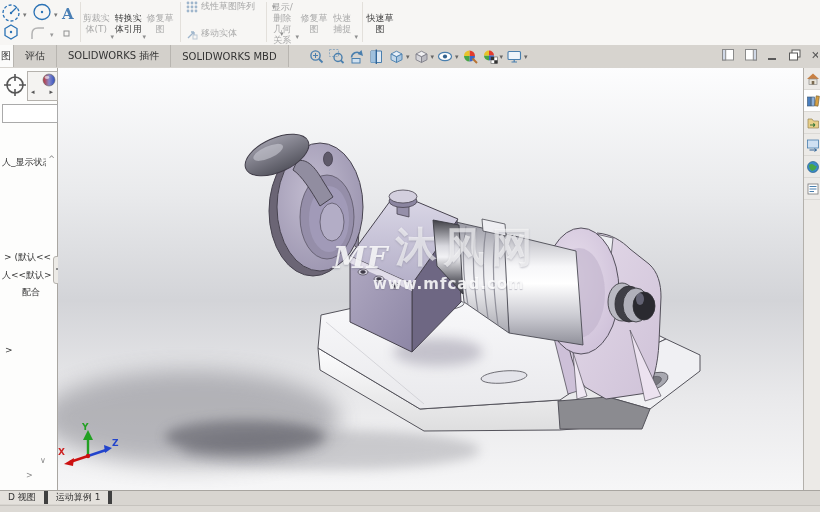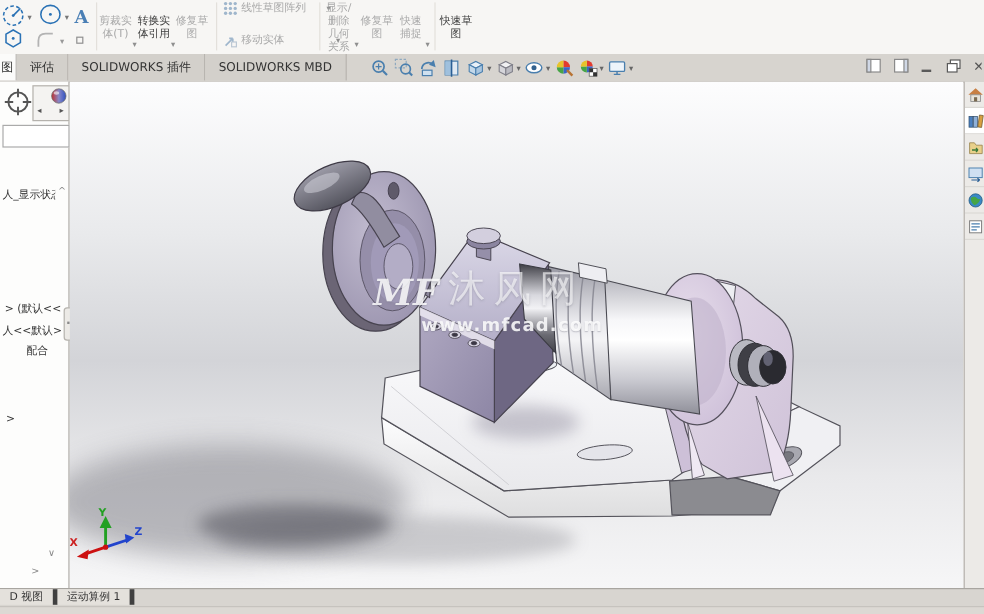--- a/index.html
+++ b/index.html
@@ -41,25 +41,25 @@
   #lp-search{position:absolute;left:2px;top:36px;width:50px;height:15px;border:1px solid #aaa;background:#fff;}
   .treeitem{position:absolute;white-space:nowrap;overflow:hidden;}
   .scrollglyph{position:absolute;color:#888;font-size:8px;}
   #lp-splitter{position:absolute;left:53px;top:188px;width:6px;height:26px;background:#eceae6;
                border:1px solid #b5b2ad;border-radius:3px 0 0 3px;}
   #lp-splitter i{display:block;width:2px;height:2px;background:#8a8a8a;margin:11px auto;}
 
   
   #viewport{position:absolute;left:58px;top:68px;width:745px;height:422px;}
   #viewport svg{position:absolute;left:0;top:0;}
-  .wm{position:absolute;left:253px;top:152px;pointer-events:none;}
+  .wm{position:absolute;left:275px;top:152px;pointer-events:none;}
   .wm-row{display:flex;align-items:flex-end;}
   .wm-logo{font:italic bold 30px "DejaVu Serif","Liberation Serif",serif;
            color:rgba(255,255,255,.82);margin-right:8px;text-shadow:0 1px 2px rgba(120,120,135,.45);}
-  .wm-brand{font-size:31px;font-weight:normal;letter-spacing:7px;color:rgba(255,255,255,.62);
+  .wm-brand{font-size:41px;font-weight:bold;letter-spacing:7px;color:rgba(255,255,255,.62);
             text-shadow:0 1px 2px rgba(120,120,135,.4);}
   .wm-url{font-size:15px;font-weight:bold;color:rgba(255,255,255,.85);margin-left:40px;
           letter-spacing:1px;text-shadow:0 1px 1px rgba(120,120,135,.4);}
 
   
   #taskpane{position:absolute;left:803px;top:68px;width:17px;height:422px;background:#eceae7;
             border-left:1px solid #b3b0ab;overflow:hidden;}
   .tpcell{width:17px;height:21px;border-bottom:1px solid #dbd9d5;display:flex;align-items:center;}
   .tpcell.sel{background:#fff;}
   .tpcell svg{margin-left:2px;}

